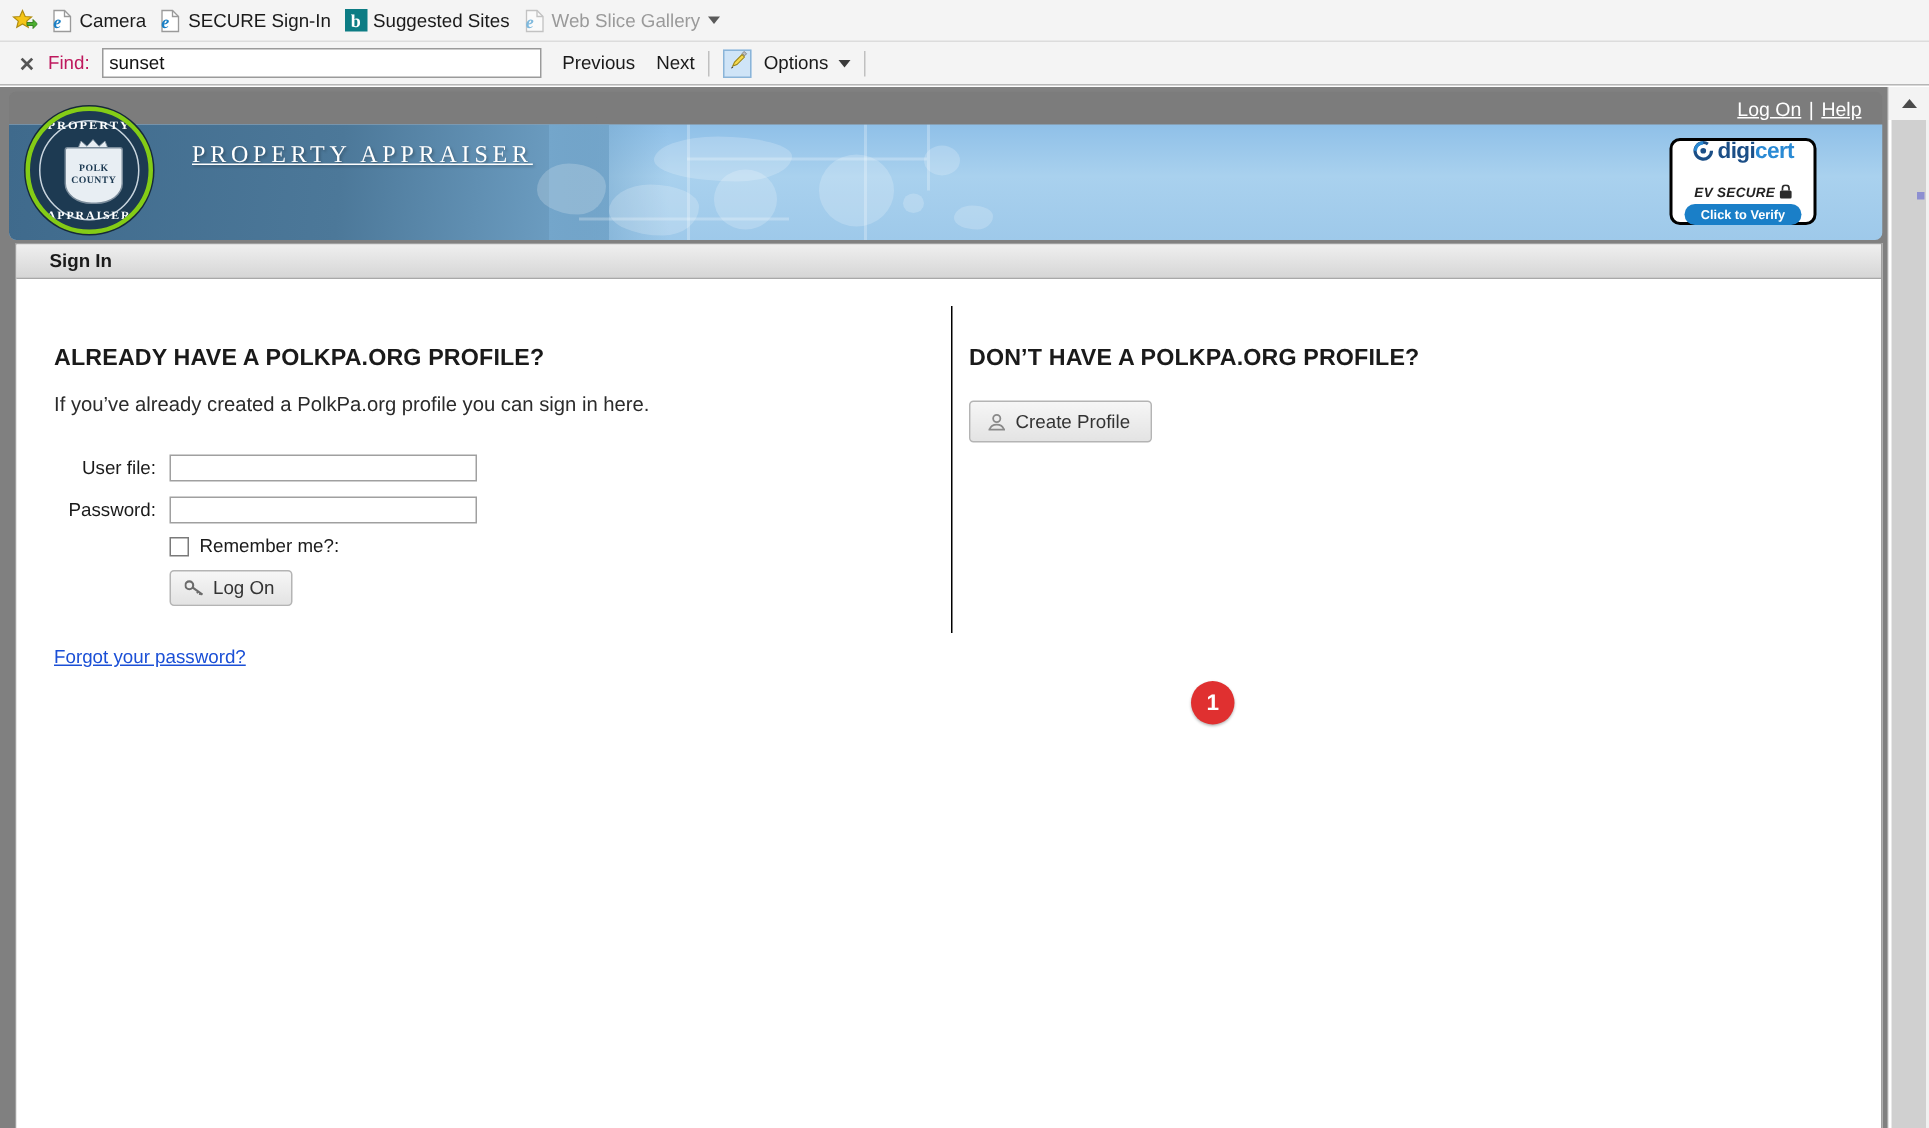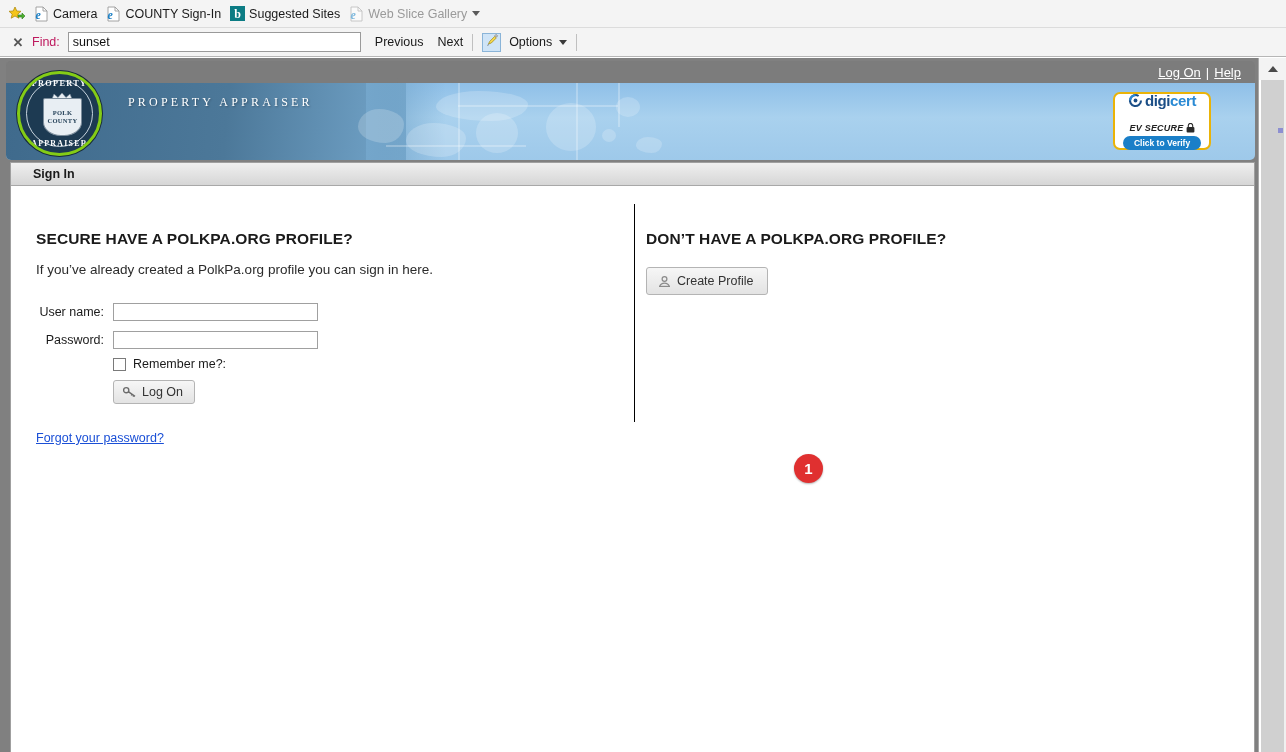--- a/index.html
+++ b/index.html
@@ -192,41 +192,42 @@
     position: absolute; left: 100px; top: 30px;
   }
   #title-main {
     font-family: "Liberation Serif", serif;
     font-size: 34px; color: #ffffff;
     letter-spacing: 5px; line-height: 1;
     text-shadow: 1px 1px 2px rgba(0,0,0,0.35);
   }
   #title-sub {
     font-family: "Liberation Serif", serif;
-    font-size: 12px; color: #ffffff;
+    font-size: 16px; color: #ffffff;
     letter-spacing: 3.2px; margin-top: 4px; margin-left: 22px;
     text-shadow: 1px 1px 2px rgba(0,0,0,0.3);
+    text-decoration: underline;
   }
 
   #hdr-links {
     position: absolute; right: 14px; top: 4px;
     font-size: 13px; color: #ffffff;
     z-index: 6;
   }
   #hdr-links a {
     color: #ffffff; text-decoration: underline; cursor: pointer;
   }
   #hdr-links .pipe { text-decoration: none; margin: 0 5px; }
 
   
   #digicert {
     position: absolute; right: 44px; top: 31px;
     width: 98px; height: 58px;
     background: #ffffff;
-    border: 2px solid #eab308;
+    border: 2px solid #000000;
     border-radius: 7px;
     display: flex; flex-direction: column;
     align-items: center; justify-content: center;
     z-index: 5;
   }
   #dc-top { display:flex; align-items:center; height: 19px; }
   #dc-logo { width: 15px; height: 15px; margin-right: 2px; position: relative; }
   #dc-name { font-size: 15px; font-weight: bold; letter-spacing: -0.4px; line-height:1; }
   #dc-name .d1 { color: #1b4e86; }
   #dc-name .d2 { color: #2a8ad4; }
@@ -397,21 +398,21 @@
   </div>
 
   <div class="fav-item">
     <span class="ie-icon">
       <svg width="15" height="16" viewBox="0 0 15 16">
         <path d="M2,1 h7 l4,4 v10 h-11 z" fill="#ffffff" stroke="#9a9a9a" stroke-width="0.9"></path>
         <path d="M9,1 v4 h4" fill="none" stroke="#9a9a9a" stroke-width="0.9"></path>
         <text x="1.5" y="12.5" font-family="Liberation Serif, serif" font-size="12" font-style="italic" font-weight="bold" fill="#1b7fc4">e</text>
       </svg>
     </span>
-    <span class="fav-label">COUNTY Sign-In</span>
+    <span class="fav-label">SECURE Sign-In</span>
   </div>
 
   <div class="fav-item">
     <span class="b-icon">b</span>
     <span class="fav-label">Suggested Sites</span>
   </div>
 
   <div class="fav-item dim">
     <span class="ie-icon">
       <svg width="15" height="16" viewBox="0 0 15 16">
@@ -516,26 +517,26 @@
       </div>
     </div>
 
     <div id="card">
       <div id="card-title">Sign In</div>
 
       <div id="card-body">
         <div id="divider"></div>
 
         <div id="left-col">
-          <div class="col-head">SECURE HAVE A POLKPA.ORG PROFILE?</div>
+          <div class="col-head">ALREADY HAVE A POLKPA.ORG PROFILE?</div>
           <div class="col-sub">If you’ve already created a PolkPa.org profile you can sign in here.</div>
 
           <div id="form-rows">
             <div class="frow">
-              <div class="flabel">User name:</div>
+              <div class="flabel">User file:</div>
               <input class="finput" type="text" value="" style="">
             </div>
             <div class="frow">
               <div class="flabel">Password:</div>
               <input class="finput" type="password" value="" style="">
             </div>
 
             <div id="remember-row">
               <div id="remember-box"></div>
               <div id="remember-lbl">Remember me?:</div>

